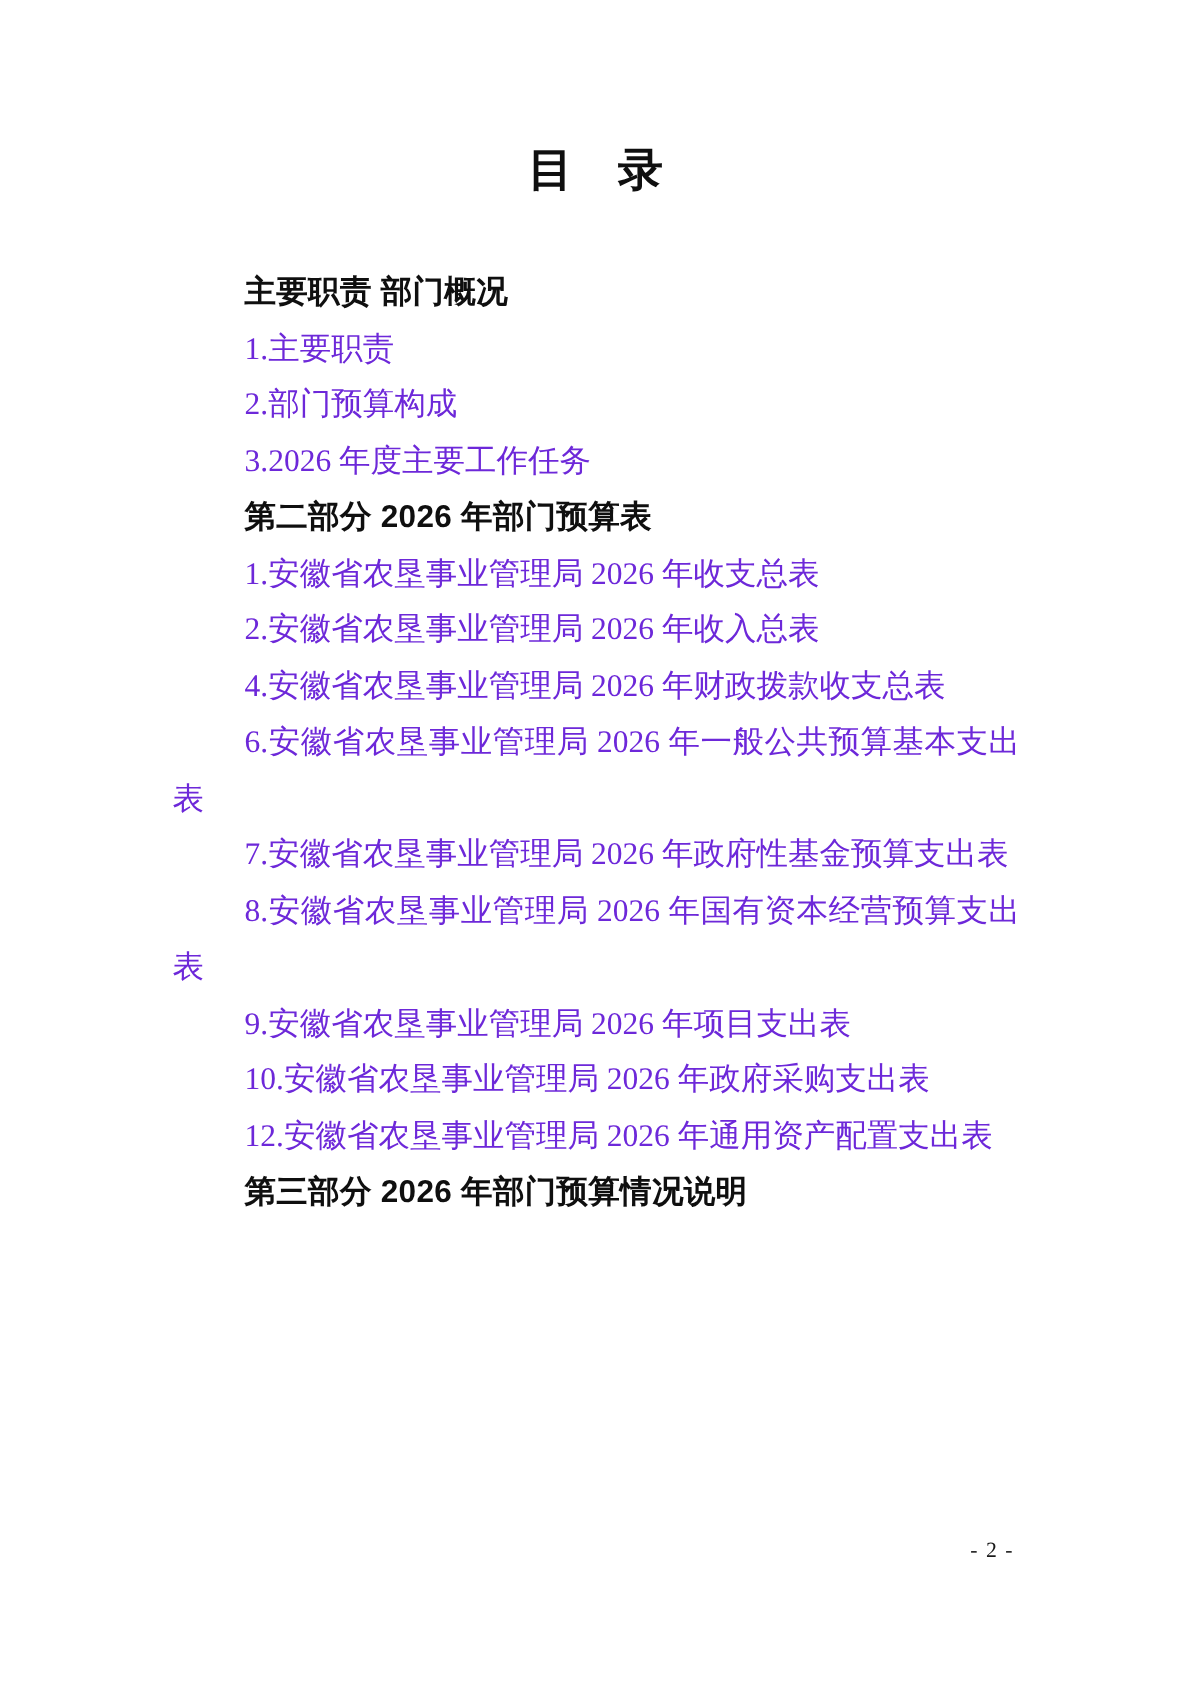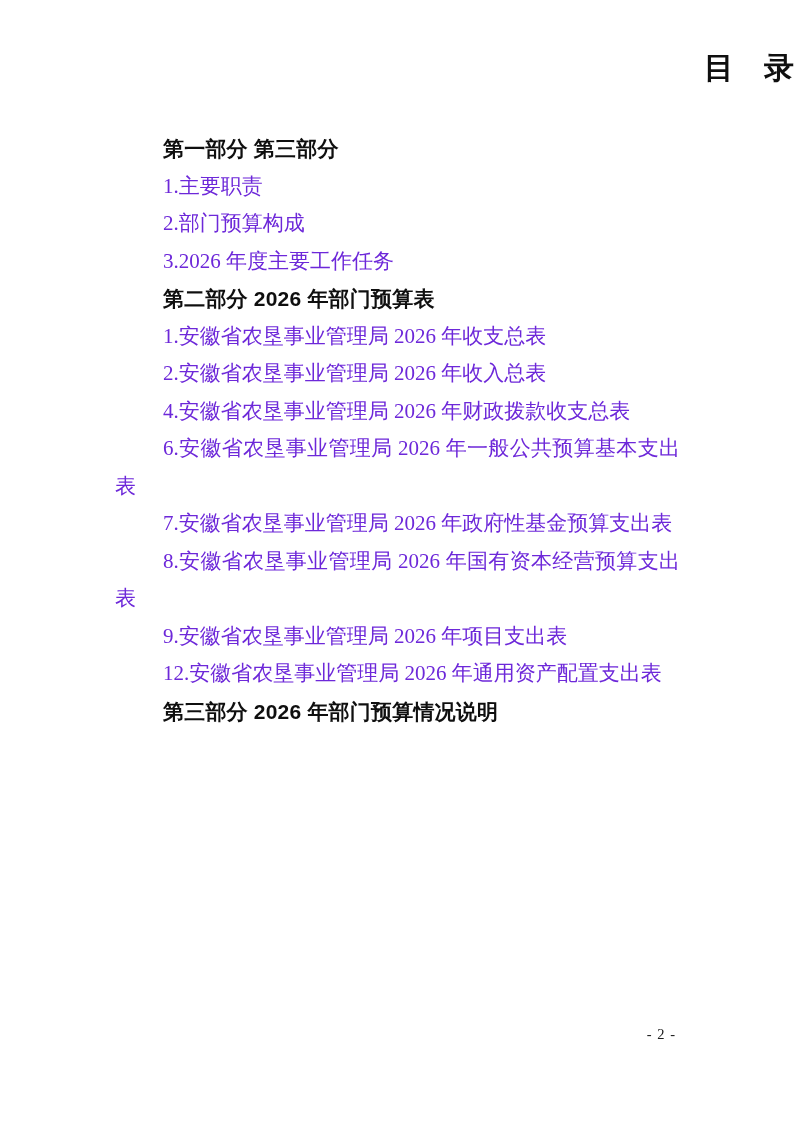--- a/index.html
+++ b/index.html
@@ -11,22 +11,22 @@
     position: relative;
     width: 794px;
     height: 1123px;
     background: #ffffff;
     color: #151515;
     overflow: hidden;
     font-family: "Liberation Serif", "DejaVu Serif", serif;
   }
   .doc-title {
     margin: 0;
-    padding-top: 48px;
-    text-align: right;
+    padding-top: 94px;
+    text-align: center;
     font-family: "Liberation Sans", "DejaVu Sans", sans-serif;
     font-weight: 700;
     font-size: 30px;
     line-height: 40px;
     color: #0f0f0f;
   }
   .toc {
     margin-top: 42px;
     padding: 0 114px 0 115px;
   }
@@ -61,33 +61,34 @@
 </style>
 </head>
 <body>
 
 <div class="page">
 
   <h1 class="doc-title">目　录</h1>
 
   <div class="toc">
 
-    <p class="toc-heading">第一部分 第三部分</p>
+    <p class="toc-heading">主要职责 部门概况</p>
     <p class="toc-item">1.主要职责</p>
     <p class="toc-item">2.部门预算构成</p>
     <p class="toc-item">3.2026 年度主要工作任务</p>
 
     <p class="toc-heading">第二部分 2026 年部门预算表</p>
     <p class="toc-item">1.安徽省农垦事业管理局 2026 年收支总表</p>
     <p class="toc-item">2.安徽省农垦事业管理局 2026 年收入总表</p>
     <p class="toc-item">4.安徽省农垦事业管理局 2026 年财政拨款收支总表</p>
     <p class="toc-item">6.安徽省农垦事业管理局 2026 年一般公共预算基本支出表</p>
     <p class="toc-item">7.安徽省农垦事业管理局 2026 年政府性基金预算支出表</p>
     <p class="toc-item">8.安徽省农垦事业管理局 2026 年国有资本经营预算支出表</p>
     <p class="toc-item">9.安徽省农垦事业管理局 2026 年项目支出表</p>
+    <p class="toc-item">10.安徽省农垦事业管理局 2026 年政府采购支出表</p>
     <p class="toc-item">12.安徽省农垦事业管理局 2026 年通用资产配置支出表</p>
 
     <p class="toc-heading">第三部分 2026 年部门预算情况说明</p>
 
   </div>
 
   <div class="page-number">- 2 -</div>
 
 </div>
 

